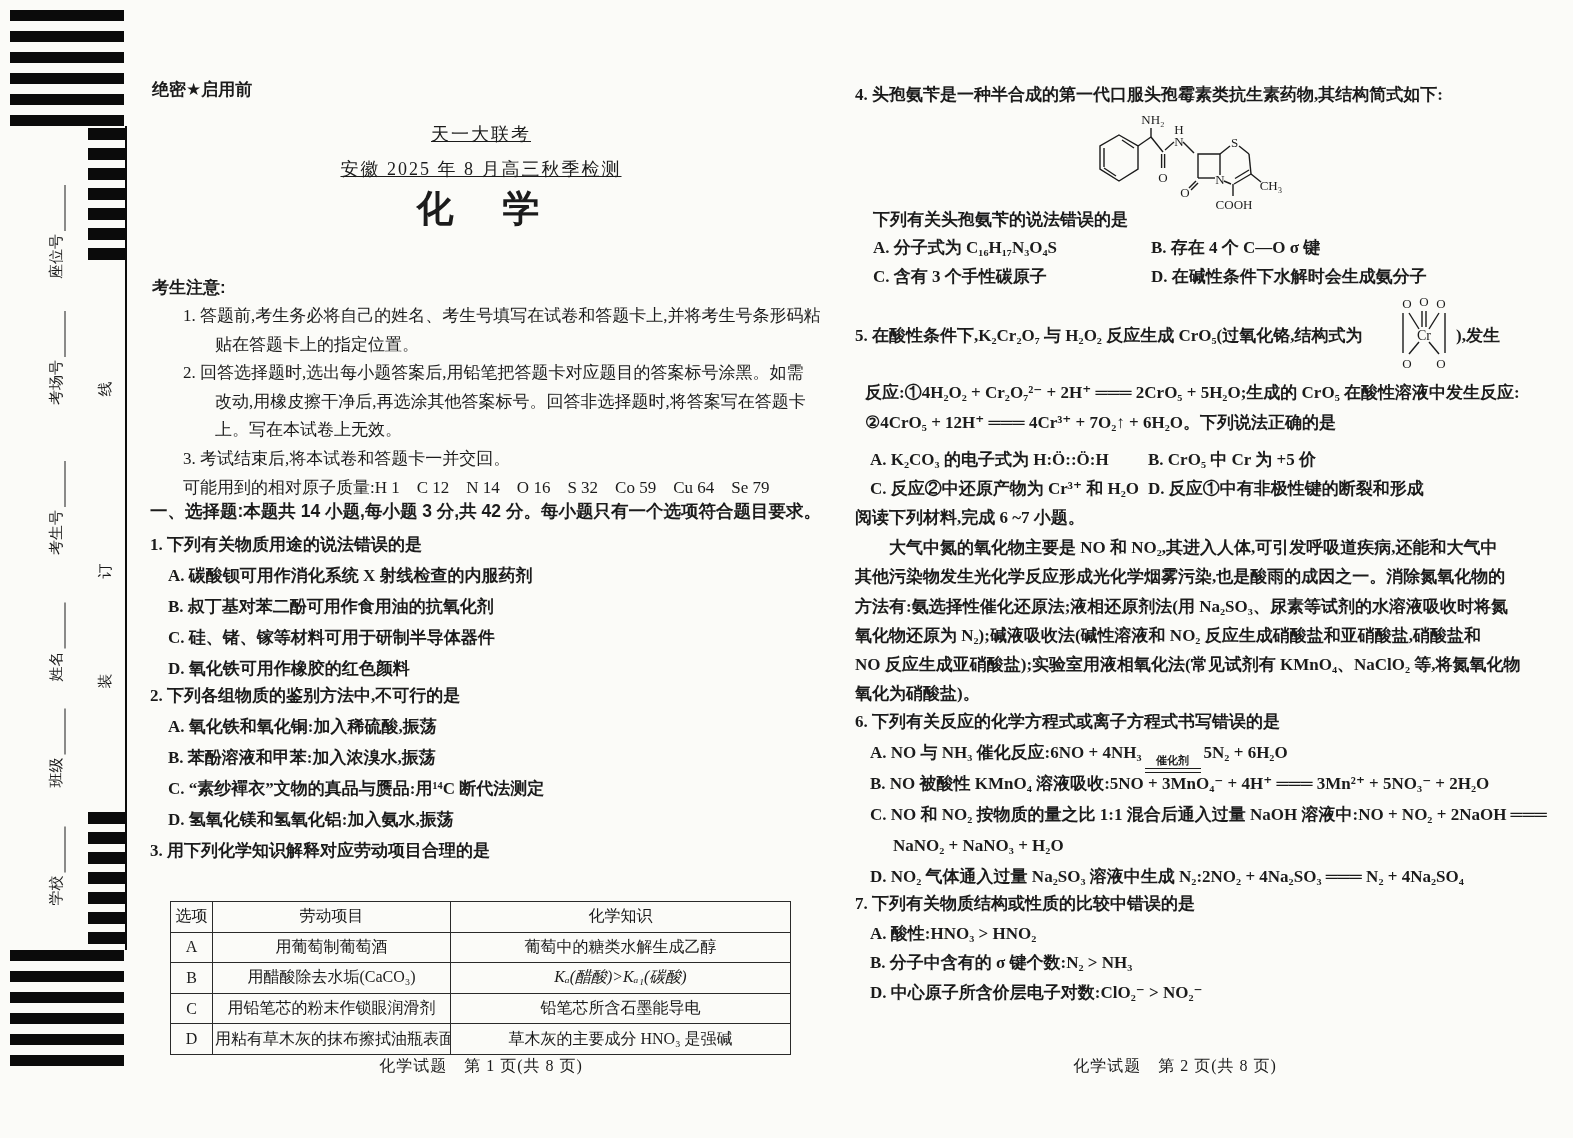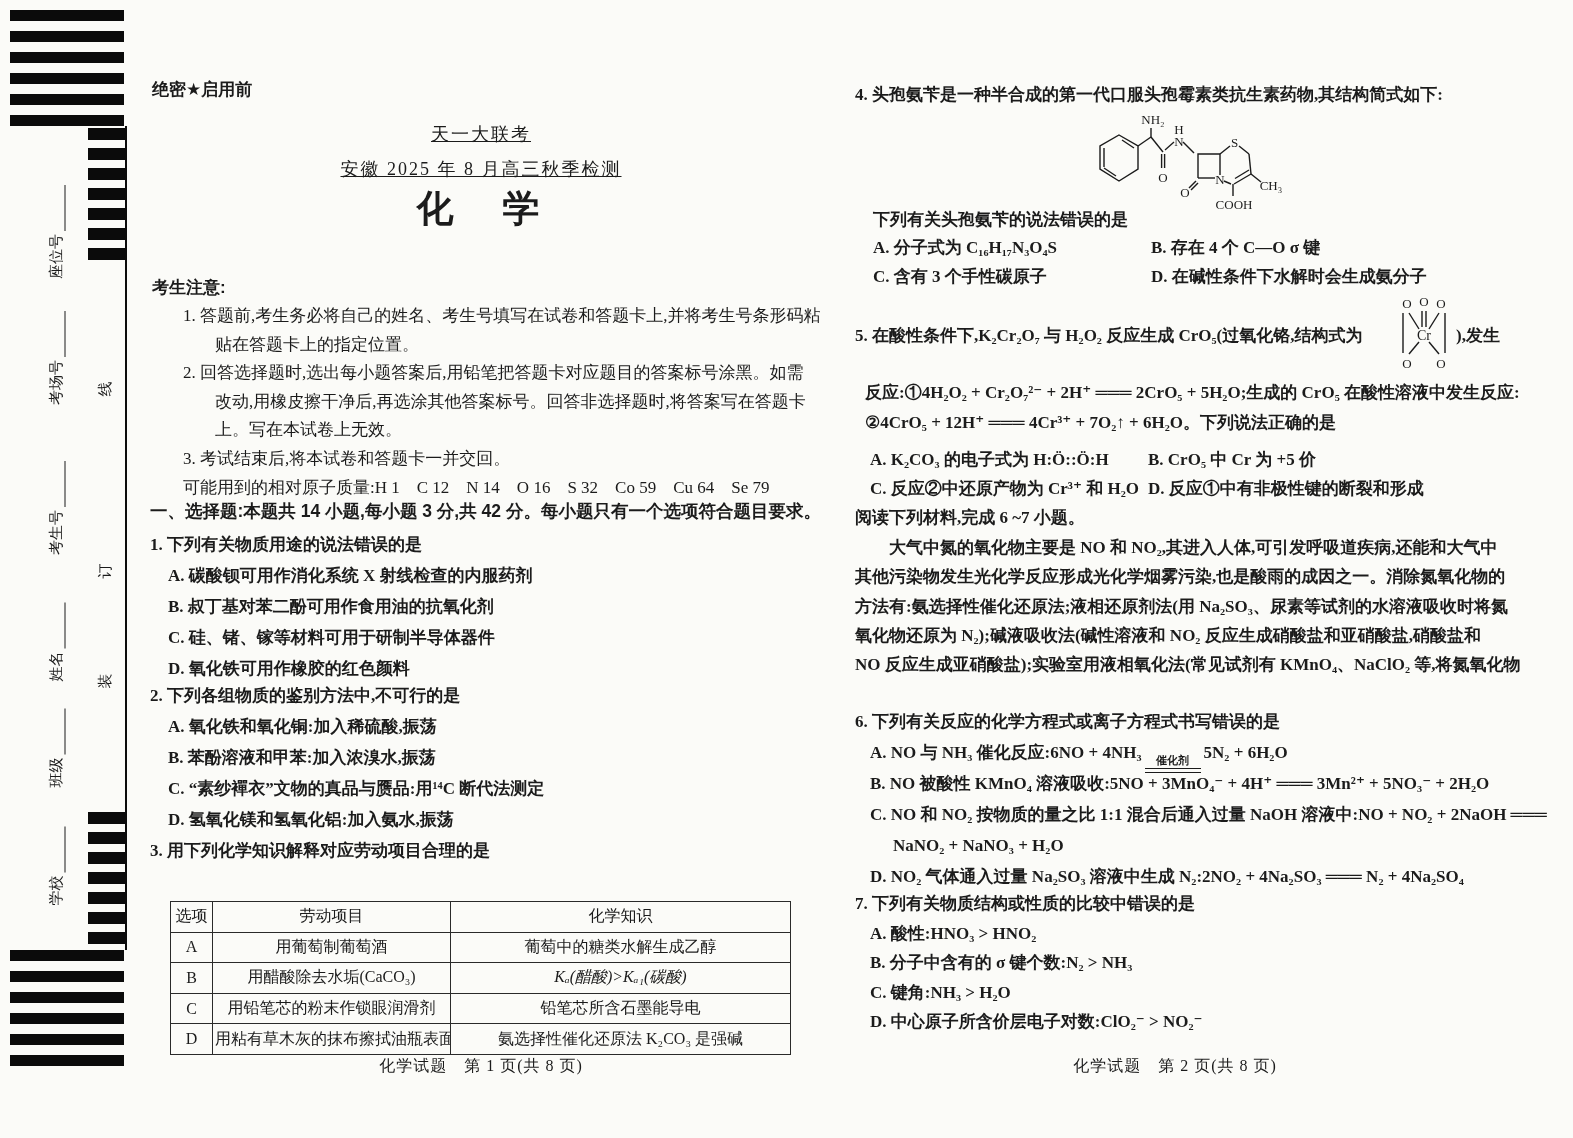--- a/index.html
+++ b/index.html
@@ -157,21 +157,21 @@
       <td style="font-style:italic">Kₐ(醋酸)&gt;Kₐ₁(碳酸)</td>
     </tr>
     <tr>
       <td>C</td>
       <td>用铅笔芯的粉末作锁眼润滑剂</td>
       <td>铅笔芯所含石墨能导电</td>
     </tr>
     <tr>
       <td>D</td>
       <td>用粘有草木灰的抹布擦拭油瓶表面油污</td>
-      <td>氨选择性催化还原法 K₂CO₃ 是强碱</td>
+      <td>草木灰的主要成分 HNO₃ 是强碱</td>
     </tr>
   </tbody>
     </table>
 
   <div class="abs center footer" style="top:1056px;width:100%">化学试题　第 1 页(共 8 页)</div>
 </div>
 
 <div id="page2" class="page">
 
   <div class="abs lh29" style="top:80px;left:0">
@@ -260,38 +260,38 @@
   </div>
 
   <div class="abs line" style="top:503px;left:0;line-height:29px">阅读下列材料,完成 6 ~7 小题。</div>
 
   <div class="abs mat" style="top:533px;left:0;width:682px">
     <div class="line" style="padding-left:34px">大气中氮的氧化物主要是 NO 和 NO₂,其进入人体,可引发呼吸道疾病,还能和大气中</div>
     <div class="line">其他污染物发生光化学反应形成光化学烟雾污染,也是酸雨的成因之一。消除氮氧化物的</div>
     <div class="line">方法有:氨选择性催化还原法;液相还原剂法(用 Na₂SO₃、尿素等试剂的水溶液吸收时将氮</div>
     <div class="line">氧化物还原为 N₂);碱液吸收法(碱性溶液和 NO₂ 反应生成硝酸盐和亚硝酸盐,硝酸盐和</div>
     <div class="line">NO 反应生成亚硝酸盐);实验室用液相氧化法(常见试剂有 KMnO₄、NaClO₂ 等,将氮氧化物</div>
+    <div class="line">氧化为硝酸盐)。</div>
   </div>
 
   <div class="abs" style="top:706px;left:0;width:682px">
     <div class="line" style="line-height:31px;height:31px">6. 下列有关反应的化学方程式或离子方程式书写错误的是</div>
     <div class="line opt2" style="line-height:31px;height:31px">
       <span>A. NO 与 NH₃ 催化反应:6NO + 4NH₃</span><span class="over-eq">
           <span class="lbl">催化剂</span>
           <span class="dline"></span>
         </span><span>5N₂ + 6H₂O</span>
     </div>
     <div class="line opt2" style="line-height:31px;height:31px">B. NO 被酸性 KMnO₄ 溶液吸收:5NO + 3MnO₄⁻ + 4H⁺ ═══ 3Mn²⁺ + 5NO₃⁻ + 2H₂O</div>
     <div class="line opt2" style="line-height:31px;height:31px">C. NO 和 NO₂ 按物质的量之比 1:1 混合后通入过量 NaOH 溶液中:NO + NO₂ + 2NaOH ═══</div>
     <div class="line cont" style="line-height:31px;height:31px">NaNO₂ + NaNO₃ + H₂O</div>
     <div class="line opt2" style="line-height:31px;height:31px">D. NO₂ 气体通入过量 Na₂SO₃ 溶液中生成 N₂:2NO₂ + 4Na₂SO₃ ═══ N₂ + 4Na₂SO₄</div>
   </div>
 
   <div class="abs" style="top:889px;left:0;width:682px">
     <div class="line" style="line-height:29.5px;height:29.5px">7. 下列有关物质结构或性质的比较中错误的是</div>
     <div class="line opt2" style="line-height:29.5px;height:29.5px">A. 酸性:HNO₃ &gt; HNO₂</div>
     <div class="line opt2" style="line-height:29.5px;height:29.5px">B. 分子中含有的 σ 键个数:N₂ &gt; NH₃</div>
-    <div class="line opt2" style="line-height:29.5px;height:29.5px">C. 键角:NH₃ &gt; H₂O</div>
     <div class="line opt2" style="line-height:29.5px;height:29.5px">D. 中心原子所含价层电子对数:ClO₂⁻ &gt; NO₂⁻</div>
   </div>
 
   <div class="abs center footer" style="top:1056px;width:640px">化学试题　第 2 页(共 8 页)</div>
 </div>
 
 </body></html>

